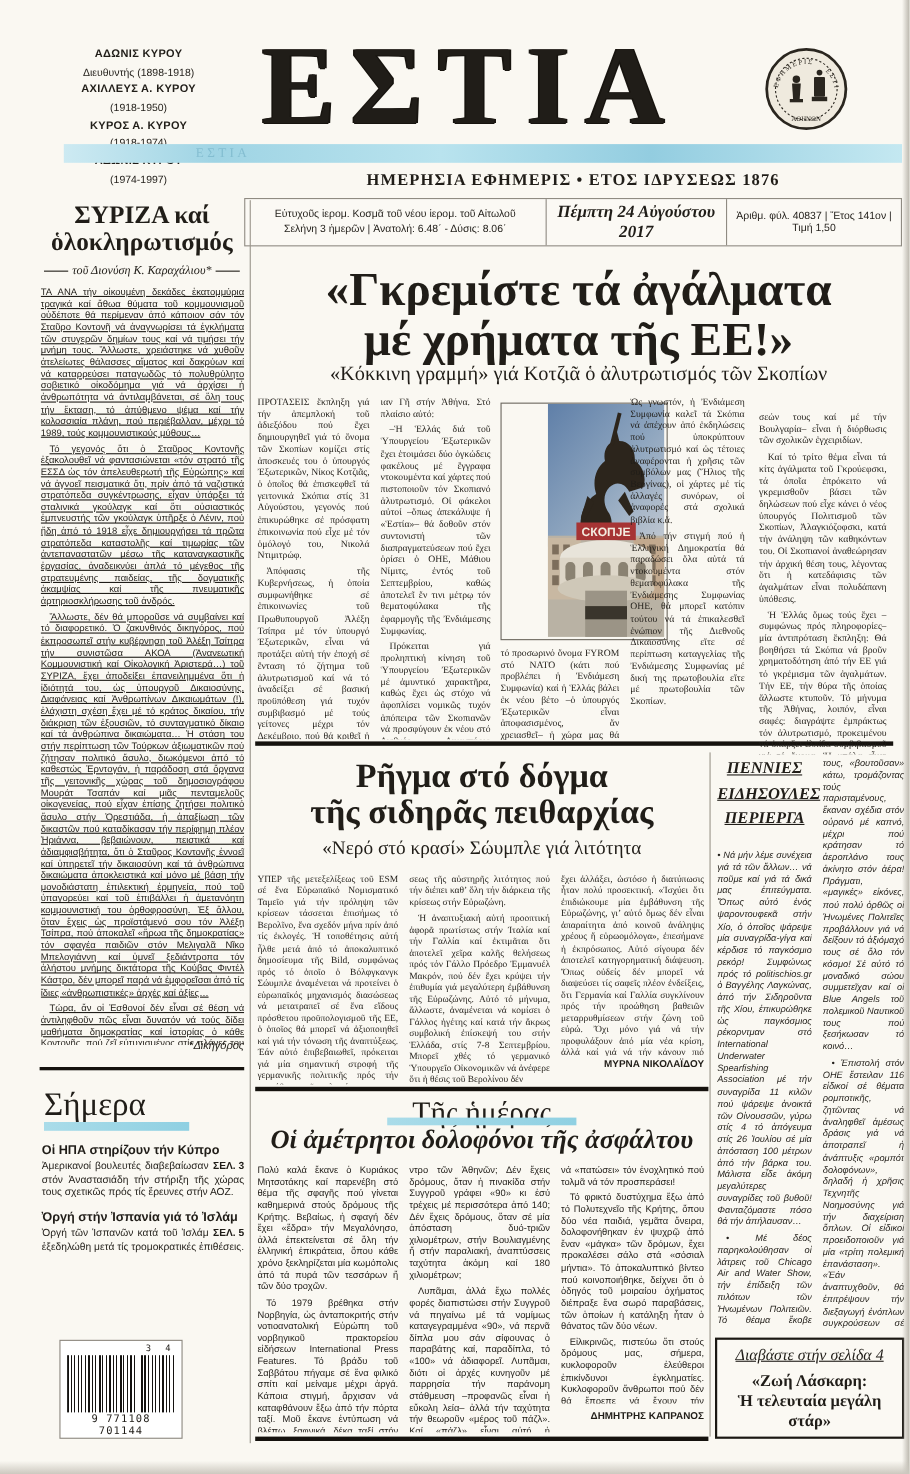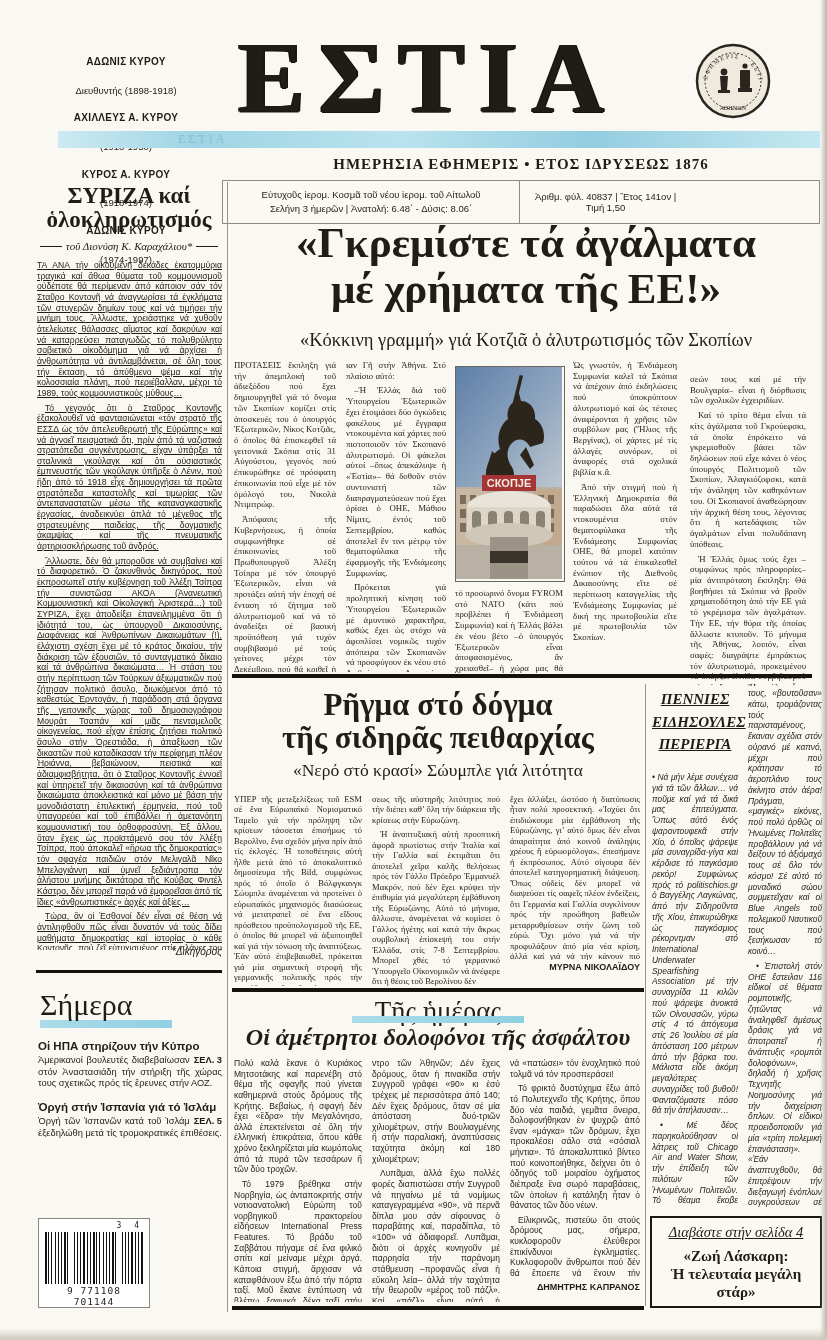--- a/index.html
+++ b/index.html
@@ -1,21 +1,21 @@
 <!DOCTYPE html>
 <html lang="el"><head>
 <meta charset="utf-8">
 <style>
   html,body{margin:0;padding:0;background:#d8d6d0;}
   #paper{position:relative;width:827px;height:1340px;background:#faf8f2;overflow:hidden;
          font-family:"Liberation Serif",serif;color:#201d18;}
   .abs{position:absolute;}
   
   .founders{left:36px;top:40px;width:180px;text-align:center;font-family:"Liberation Sans",sans-serif;line-height:1.25;}
-  .founders p{margin:16px;font-size:9.5px;}
+  .founders p{margin:4px;font-size:9.5px;}
   .founders p:nth-child(odd){font-weight:bold;font-size:10px;letter-spacing:.3px;}
   .masthead{left:168px;top:24px;width:520px;height:108px;display:flex;align-items:center;justify-content:center;}
   .masthead span{font-size:100px;font-weight:900;letter-spacing:14px;line-height:1;
       text-shadow:1.5px 0 #17140f,-1.5px 0 #17140f,0 1px #17140f;transform:scaleY(1.02);}
   .seal{left:694px;top:42px;width:78px;height:78px;}
   .cyanband{left:58px;top:131px;width:762px;height:17px;
       background:linear-gradient(90deg,#cdeaf2,#9fd4e4 18%,#b9e3ee 45%,#93cde0 70%,#c4e8f1);}
   .cyanband i{position:absolute;left:120px;top:1px;font-style:normal;font-size:12px;color:#4d93ad;opacity:.35;filter:blur(.6px);letter-spacing:3px;}
   .paperline{left:222px;top:156px;width:598px;text-align:center;font-size:15px;letter-spacing:1px;font-weight:bold;}
   .datebar{left:222px;top:180px;width:596px;height:42px;border:1px solid #8f8b82;display:flex;align-items:stretch;background:#fbf9f4;}
@@ -28,29 +28,29 @@
   .thick{background:#15120e;}
   
   .op-title{left:36px;top:184px;width:186px;text-align:center;font-size:23px;font-weight:bold;line-height:1.05;}
   .op-byline{left:36px;top:240px;width:186px;display:flex;align-items:center;font-size:11px;font-style:italic;}
   .op-byline:before,.op-byline:after{content:"";flex:1;border-top:1.5px solid #201d18;margin:0 4px;}
   .op-body{left:37px;top:260px;width:185px;height:690px;overflow:hidden;
       font-family:"Liberation Sans",sans-serif;font-size:8.6px;line-height:1.24;text-align:justify;}
   .op-body p{margin:0 0 5px 0;text-decoration:underline;}
   .op-sign{left:37px;top:946px;width:185px;text-align:right;font-style:italic;font-size:10px;font-family:"Liberation Sans",sans-serif;}
   
-  .lead-h{left:230px;top:220px;width:592px;text-align:center;font-size:43px;font-weight:bold;line-height:1.08;}
+  .lead-h{left:230px;top:241px;width:592px;text-align:center;font-size:43px;font-weight:bold;line-height:1.08;}
   .lead-sub{left:230px;top:330px;width:592px;text-align:center;font-size:18.5px;}
   .cols{overflow:hidden;text-align:justify;}
   .cols p{margin:0 0 4px 0;text-indent:8px;}
   .cols p:first-child{text-indent:0;}
   .serif-col{font-size:8.8px;line-height:1.22;font-family:Liberation Serif, serif;}
   .lead-c1{left:234px;top:360px;width:102px;height:312px;}
   .lead-c2{left:346px;top:360px;width:100px;height:312px;}
-  .photo{left:455px;top:366px;width:108px;height:214px;border:1px solid #6b675e;}
+  .photo{left:455px;top:366px;width:108px;height:214px;border:1px solid #6b675e;padding-left:42px;}
   .lead-c3{left:455px;top:588px;width:108px;height:86px;}
   .lead-c4{left:573px;top:360px;width:104px;height:312px;}
   .lead-c5{left:690px;top:374px;width:116px;height:312px;}
   
   .ana-h{left:232px;top:688px;width:412px;text-align:center;font-size:31px;font-weight:bold;line-height:1.08;}
   .ana-sub{left:232px;top:760px;width:412px;text-align:center;font-size:17.5px;}
   .ana-c{top:794px;height:192px;font-size:8.6px;line-height:1.22;}
   .ana-sign{left:510px;top:962px;width:130px;text-align:right;font-weight:bold;font-size:9px;font-family:"Liberation Sans",sans-serif;}
   
   .pen-head{left:652px;top:688px;width:86px;text-align:center;font-style:italic;font-weight:bold;font-size:15px;line-height:1.5;}
@@ -65,21 +65,21 @@
   .readbox .rb2{font-weight:bold;font-size:15px;line-height:1.2;}
   
   .sim-head{left:40px;top:988px;width:180px;font-size:30px;}
   .sim-head em{font-style:normal;position:relative;z-index:1;}
   .sim-mark{left:40px;top:1020px;width:132px;height:8px;background:linear-gradient(90deg,#aadcE9,#8fd0e2);}
   .sim-items{left:38px;top:1040px;width:184px;font-family:"Liberation Sans",sans-serif;}
   .sim-item{margin-bottom:11px;}
   .sim-item h4{margin:0 0 2px 0;font-size:11.5px;line-height:1.15;}
   .sim-item .s-text{font-size:9.3px;line-height:1.25;text-align:justify;}
   .sim-item .s-page{float:right;font-weight:bold;font-size:9.3px;padding-left:4px;}
-  .barcodebox{left:38px;top:1218px;width:112px;height:90px;border:1px solid #8b867c;background:#fff;padding:4px 6px 2px 6px;box-sizing:border-box;}
+  .barcodebox{left:54px;top:1218px;width:112px;height:90px;border:1px solid #8b867c;background:#fff;padding:4px 6px 2px 6px;box-sizing:border-box;}
   .bc-corner{position:absolute;right:6px;top:2px;font-family:"DejaVu Sans Mono",monospace;font-size:8px;letter-spacing:4px;}
   .bc-bars{margin-top:9px;height:52px;background:repeating-linear-gradient(90deg,#141210 0 1.6px,#fff 1.6px 3.1px,#141210 3.1px 4.1px,#fff 4.1px 6.4px,#141210 6.4px 7.2px,#fff 7.2px 9.6px);}
   .bc-digits{font-family:"DejaVu Sans Mono",monospace;font-size:9.5px;text-align:center;letter-spacing:1px;margin-top:1px;}
   
   .dia-head{left:232px;top:986px;width:412px;text-align:center;font-size:27px;margin-top:10px;}
   .dia-mark{left:352px;top:1016px;width:172px;height:7px;background:linear-gradient(90deg,#aadce9,#8fd0e2);}
   .dia-h2{left:232px;top:1024px;width:412px;text-align:center;font-size:24px;font-weight:bold;font-style:italic;}
   .dia-c{top:1058px;height:244px;font-family:"Liberation Sans",sans-serif;font-size:8.5px;line-height:1.25;}
   .dia-sign{left:510px;top:1282px;width:130px;text-align:right;font-weight:bold;font-size:9px;font-family:"Liberation Sans",sans-serif;}
   
@@ -130,20 +130,23 @@
       <i>ΕΣΤΙΑ</i>
     </div>
 
   <div class="abs paperline">ΗΜΕΡΗΣΙΑ ΕΦΗΜΕΡΙΣ • ΕΤΟΣ ΙΔΡΥΣΕΩΣ 1876</div>
 
   <div class="abs datebar">
     <div class="c1">
       <span>Εὐτυχοῦς ἱερομ. Κοσμᾶ τοῦ νέου ἱερομ. τοῦ Αἰτωλοῦ</span>
       <span>Σελήνη 3 ἡμερῶν | Ἀνατολή: 6.48΄ - Δύσις: 8.06΄</span>
     </div>
+    <div class="c2">
+        <span>Πέμπτη 24 Αὐγούστου 2017</span>
+      </div>
     <div class="c3">
         <span>Ἀριθμ. φύλ. 40837 | Ἔτος 141ον | Τιμή 1,50</span>
       </div>
   </div>
 
   <div class="abs vrule" style="left:227px;top:182px;height:1130px;"></div>
   <div class="abs vrule" style="left:645px;top:684px;height:622px;"></div>
   <div class="abs thick" style="left:232px;top:674px;width:580px;height:4px;"></div>
   <div class="abs thick" style="left:232px;top:988px;width:412px;height:4px;"></div>
   <div class="abs thick" style="left:232px;top:1306px;width:412px;height:4px;"></div>

